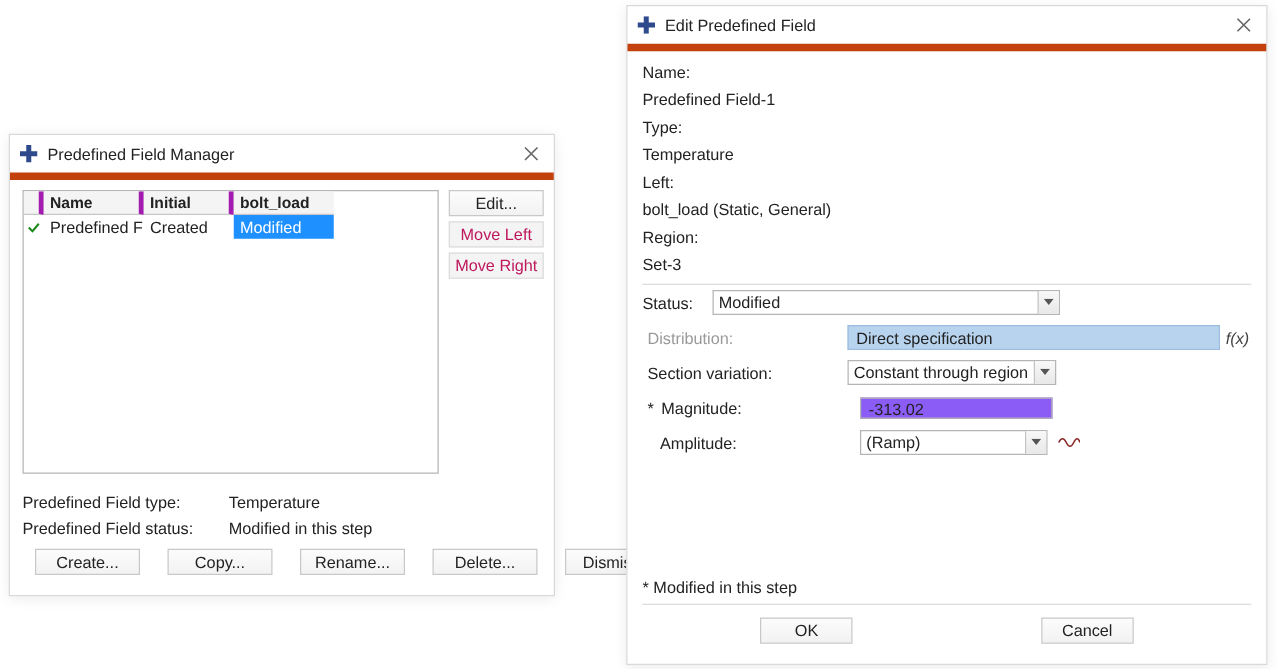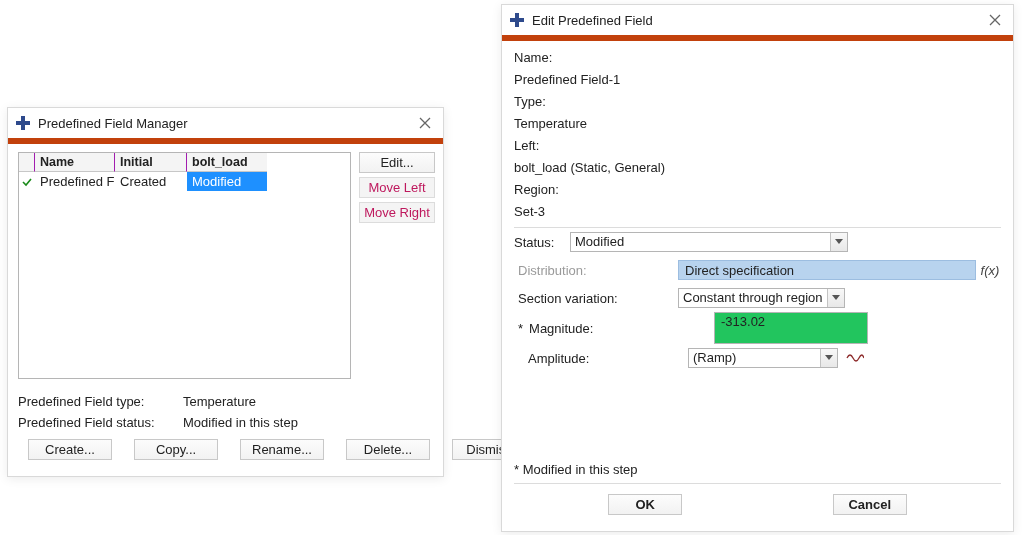--- a/index.html
+++ b/index.html
@@ -71,21 +71,21 @@
     background:#fff;
     position: relative;
     overflow: hidden;
   }
   #manager .grid-head, #manager .grid-row {
     display: flex;
     height: 19px;
     align-items: stretch;
   }
   #manager .gh-cell {
-    border-right: 1px solid #a21caf;
+    border-right: 4px solid #a21caf;
     border-bottom: 1px solid #c7c7c7;
     background: #f4f4f4;
     font-weight: 600;
     padding: 0 5px;
     line-height: 19px;
     box-sizing: border-box;
     font-size: 12.5px;
   }
   #manager .gh-cell:last-child { border-right: none; }
   #manager .gr-cell {
@@ -173,45 +173,43 @@
   .readonly-hl {
     background:#b8d3ee;
     border:1px solid #9cbde0;
     height:20px; line-height:20px;
     padding:0 6px;
     box-sizing:border-box;
     width:298px;
   }
   .textbox {
     border:1px solid #b5b5b5;
-    height:32px; line-height:18px;
+    height:17px; line-height:18px;
     padding:0 6px;
     box-sizing:border-box;
-    background:#22c55e;
-    margin-left:26px;
+    background:#8b5cf6;
   }
   .fx-icon, .amp-icon {
     width:22px;
     text-align:center;
     font-style:italic;
     color:#444;
     font-size:13px;
   }
 
   #editor .note {
     margin-top:auto;
     padding: 4px 0 6px 0;
     border-bottom: 1px solid #dcdcdc;
   }
   #editor .dlg-buttons {
     display:flex;
     justify-content: space-around;
     padding: 10px 60px 12px 60px;
     gap: 82px;
-    font-weight: bold;
   }
   #editor .dlg-buttons .btn { min-width: 72px; }
 
   svg { display:block; }
 </style>
 </head>
 <body>
 
 <div class="dialog" id="manager">
   <div class="titlebar">

